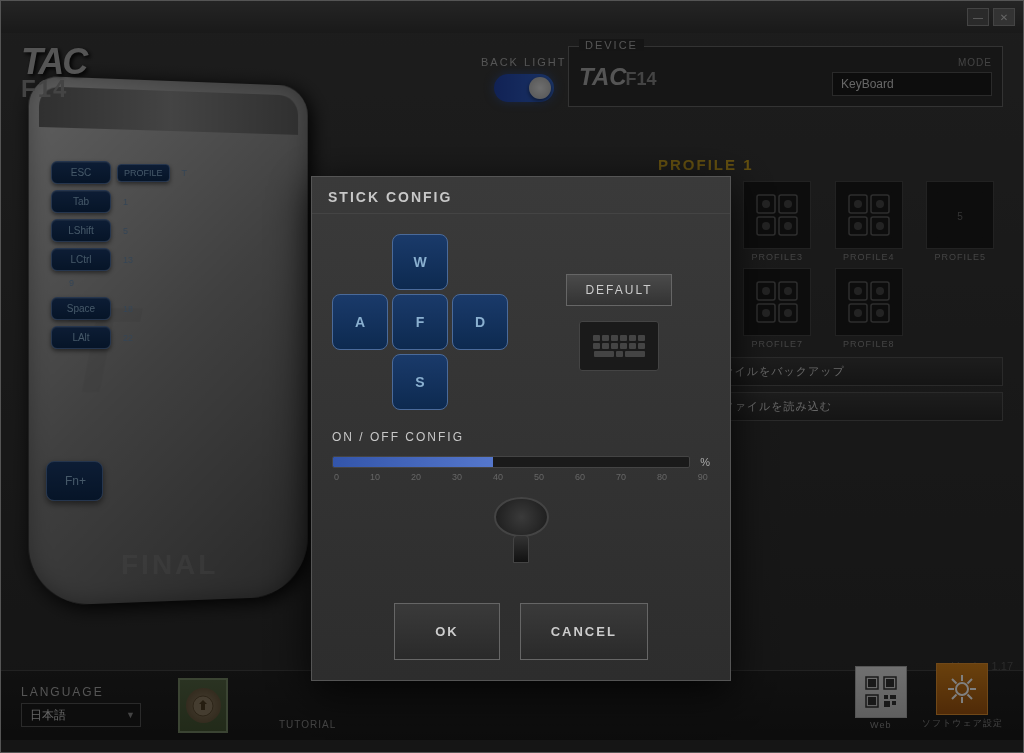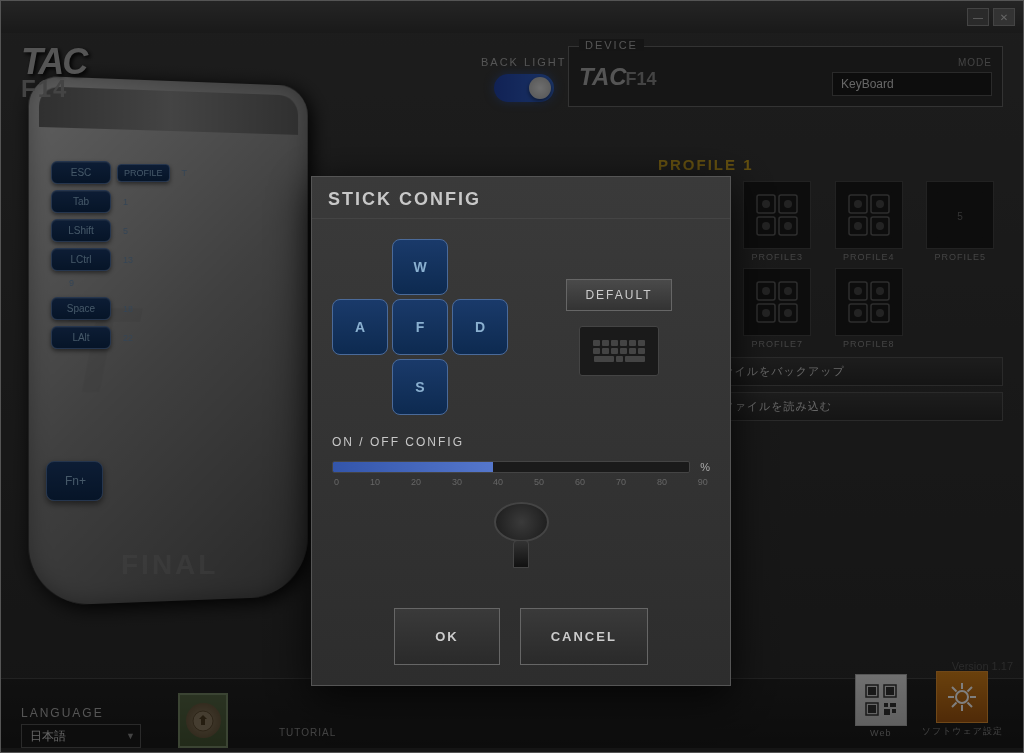--- a/index.html
+++ b/index.html
@@ -349,28 +349,28 @@
       position: absolute;
       bottom: 80px;
       right: 10px;
       color: #555;
       font-size: 11px;
     }
 
     
     .bottom-bar {
       position: absolute;
-      bottom: 4px;
+      bottom: 12px;
       left: 0;
       right: 0;
       height: 70px;
       background: linear-gradient(180deg, #222, #1a1a1a);
       border-top: 1px solid #444;
       display: flex;
-      align-items: flex-end;
+      align-items: center;
       padding: 0 20px;
       gap: 37px;
     }
     .language-section {
       display: flex;
       flex-direction: column;
     }
     .language-label {
       color: #aaa;
       font-size: 12px;
@@ -471,21 +471,21 @@
       background: linear-gradient(180deg, #3a3a3a, #2d2d2d);
       border: 1px solid #555;
       box-shadow: 0 10px 40px rgba(0,0,0,0.8);
     }
     .modal-header {
       padding: 12px 16px 8px;
       border-bottom: 1px solid #444;
     }
     .modal-title {
       color: #c8c8c8;
-      font-size: 18px;
+      font-size: 14px;
       font-weight: 700;
       letter-spacing: 2px;
     }
     .modal-body {
       padding: 20px;
     }
 
     
     .stick-config-area {
       display: flex;

